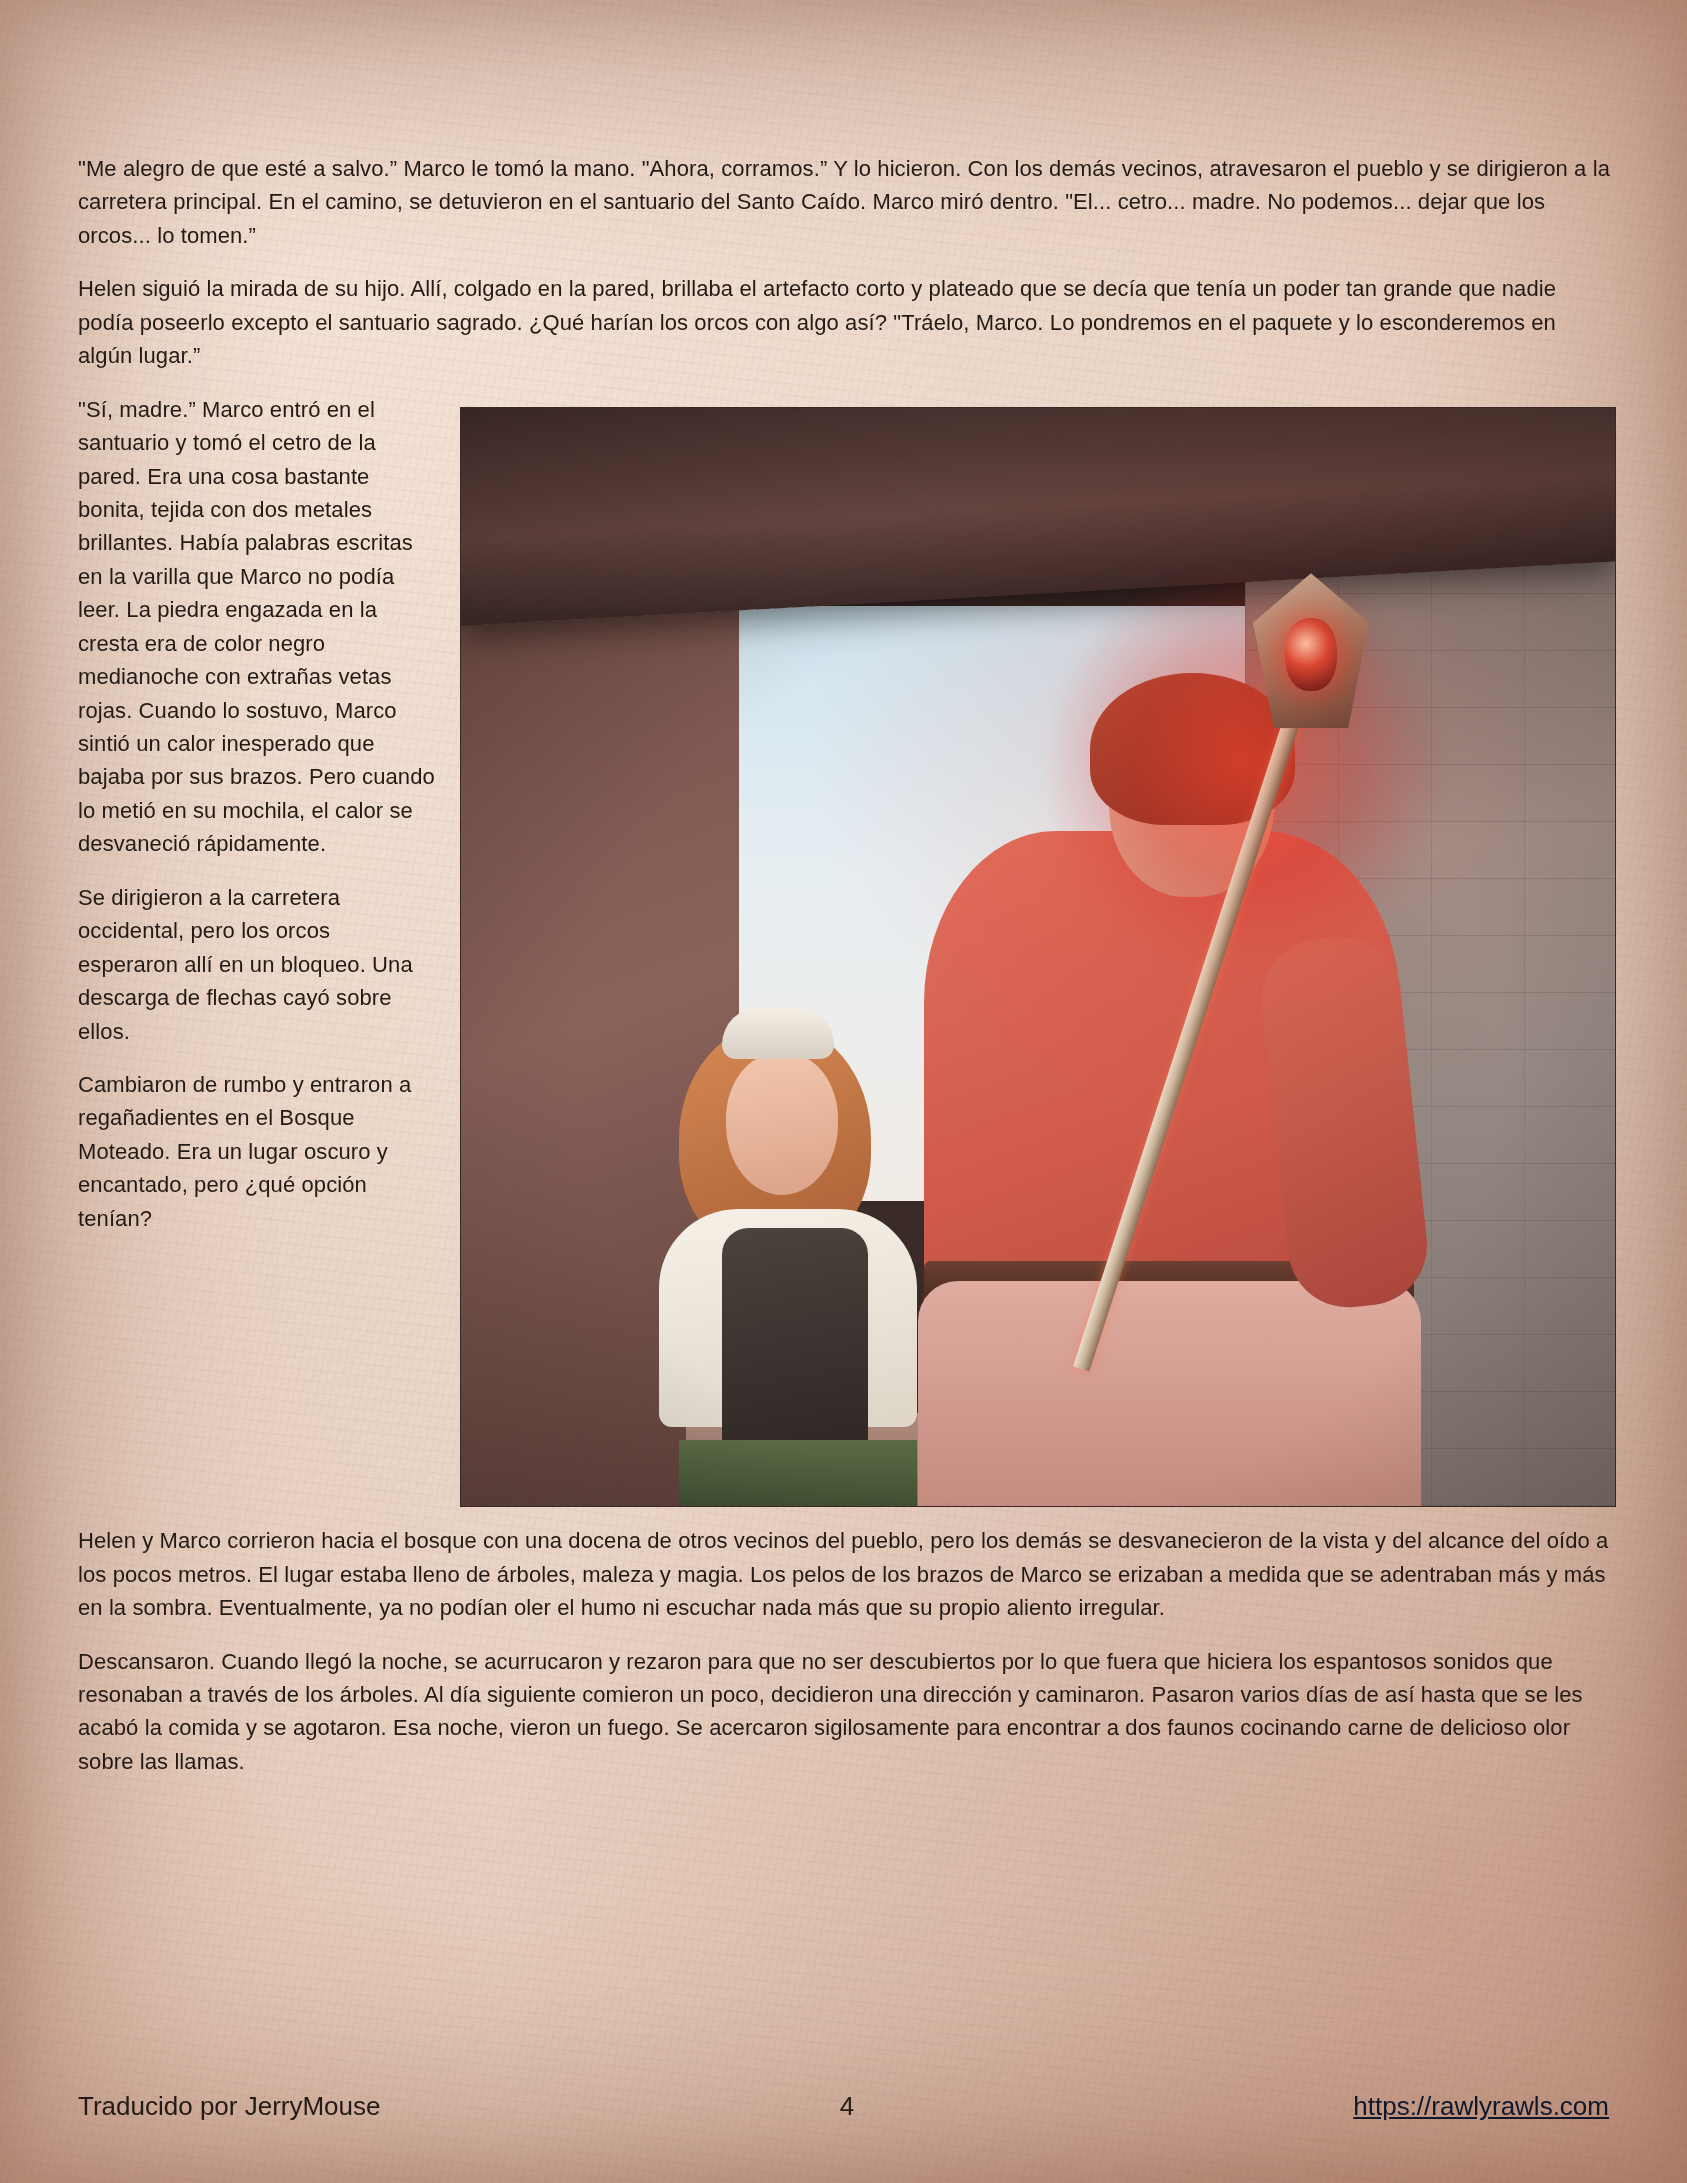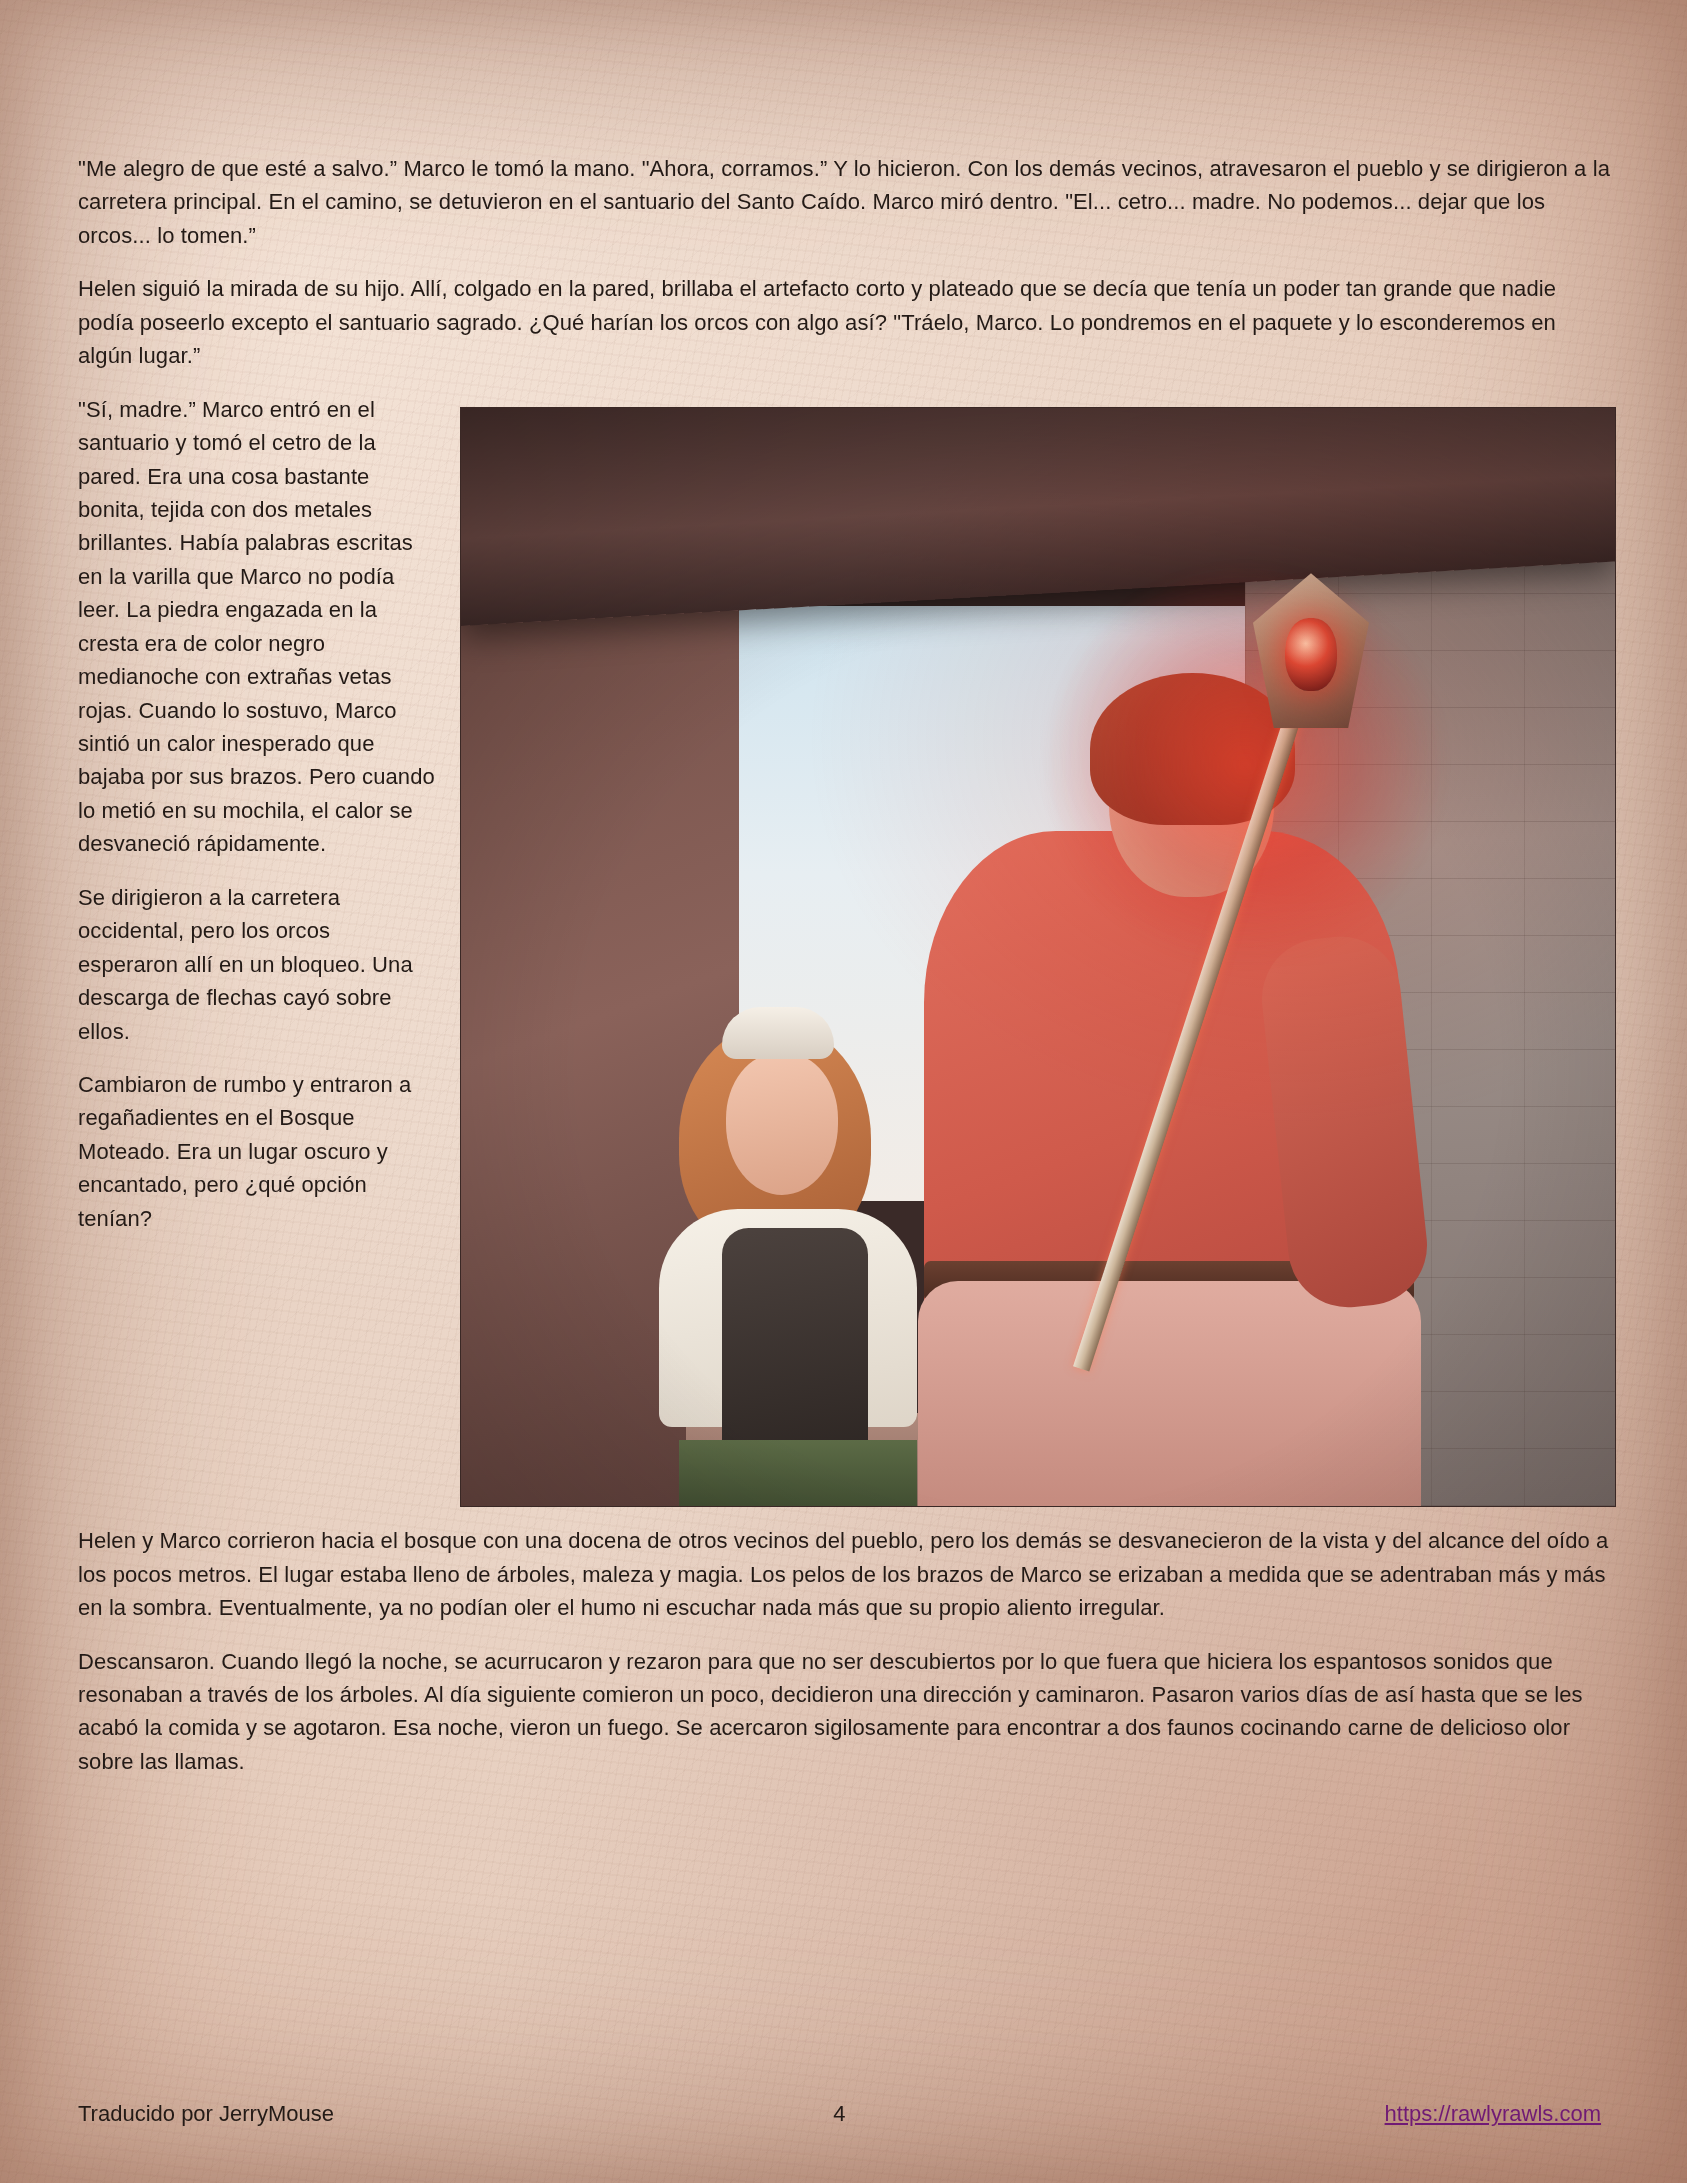--- a/index.html
+++ b/index.html
@@ -222,33 +222,33 @@
     background:
       radial-gradient(ellipse 70% 60% at 72% 30%, rgba(255,90,60,0.20), rgba(0,0,0,0) 60%),
       radial-gradient(ellipse 100% 100% at 50% 60%, rgba(0,0,0,0) 40%, rgba(40,20,18,0.45) 100%);
     mix-blend-mode: multiply;
   }
 
   
   .footer {
     position: absolute;
     left: 78px;
-    right: 86px;
+    right: 78px;
     bottom: 56px;
     height: 36px;
     display: flex;
-    align-items: flex-end;
-    font-size: 22px;
+    align-items: flex-start;
+    font-size: 26px;
     color: #231a16;
   }
   .footer-left { flex: 0 0 auto; }
   .footer-center { flex: 1 1 auto; text-align: center; padding-right: 40px; }
   .footer-right { flex: 0 0 auto; }
   .footer-link {
-    color: #701a75;
+    color: #0f172a;
     text-decoration: underline;
   }
   .clear { clear: both; }
 </style>
 </head>
 <body>
 
 <div class="page-bg"></div>
 <div class="vignette"></div>
 

